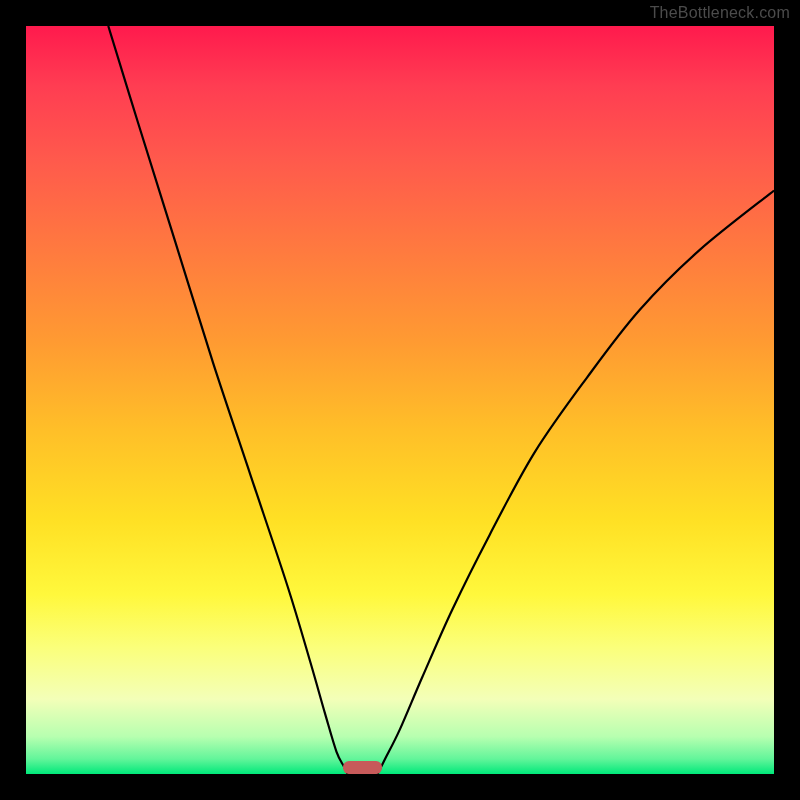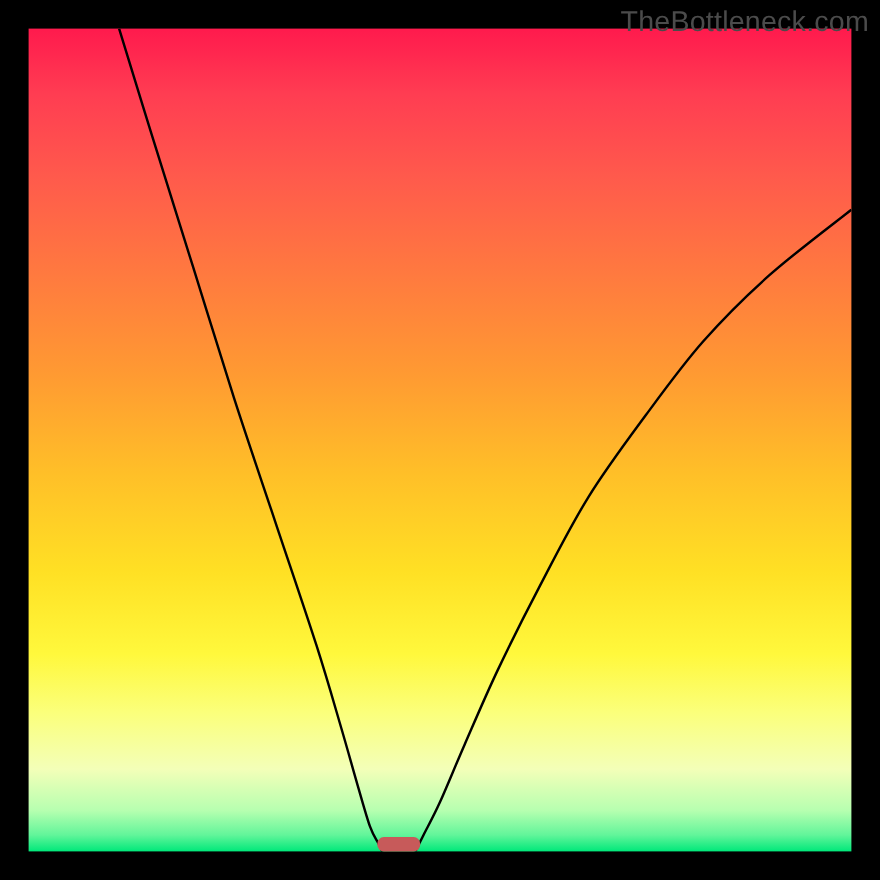--- a/index.html
+++ b/index.html
@@ -31,21 +31,21 @@
       #b7ffb0 95%,
       #62f59a 98%,
       #00e87a 100%
     );
   }
   .watermark {
     position: absolute;
     top: 4px;
     right: 10px;
     color: #4b4b4b;
-    font-size: 26px;
+    font-size: 16px;
     letter-spacing: 0.2px;
     font-weight: 500;
     z-index: 10;
   }
   svg.curves {
     position: absolute;
     left: 0;
     top: 0;
     width: 748px;
     height: 748px;

